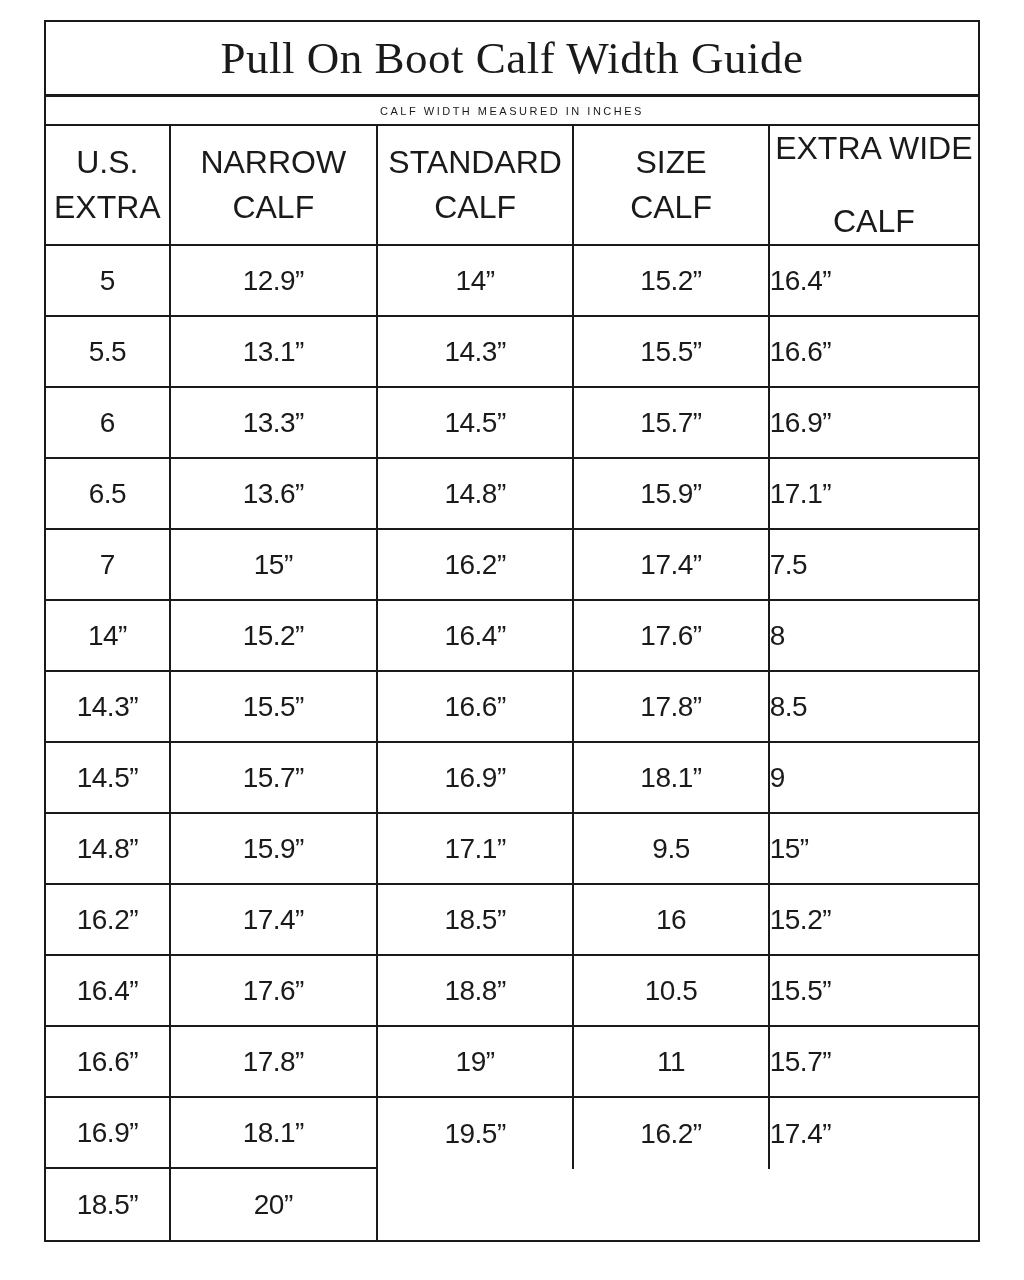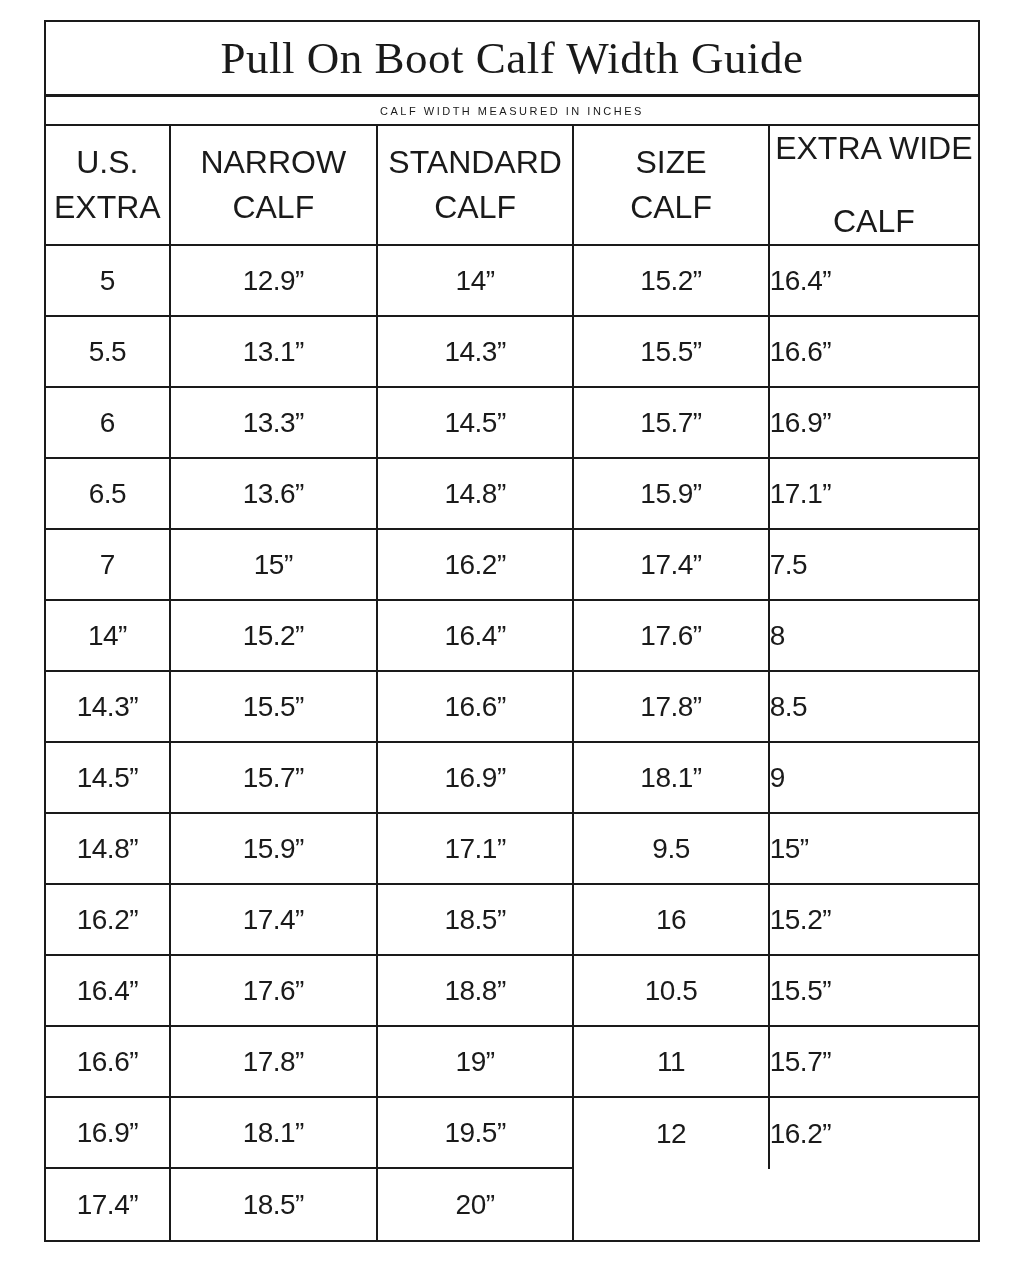--- a/index.html
+++ b/index.html
@@ -150,19 +150,18 @@
       <div class="cell">10.5</div>
       <div class="cell">15.5”</div>
       <div class="cell">16.6”</div>
       <div class="cell">17.8”</div>
       <div class="cell">19”</div>
       <div class="cell">11</div>
       <div class="cell">15.7”</div>
       <div class="cell">16.9”</div>
       <div class="cell">18.1”</div>
       <div class="cell">19.5”</div>
-      <div class="cell">12</div>
       <div class="cell">16.2”</div>
       <div class="cell">17.4”</div>
       <div class="cell">18.5”</div>
       <div class="cell">20”</div>
     </div>
 </div>
 
 </body></html>

